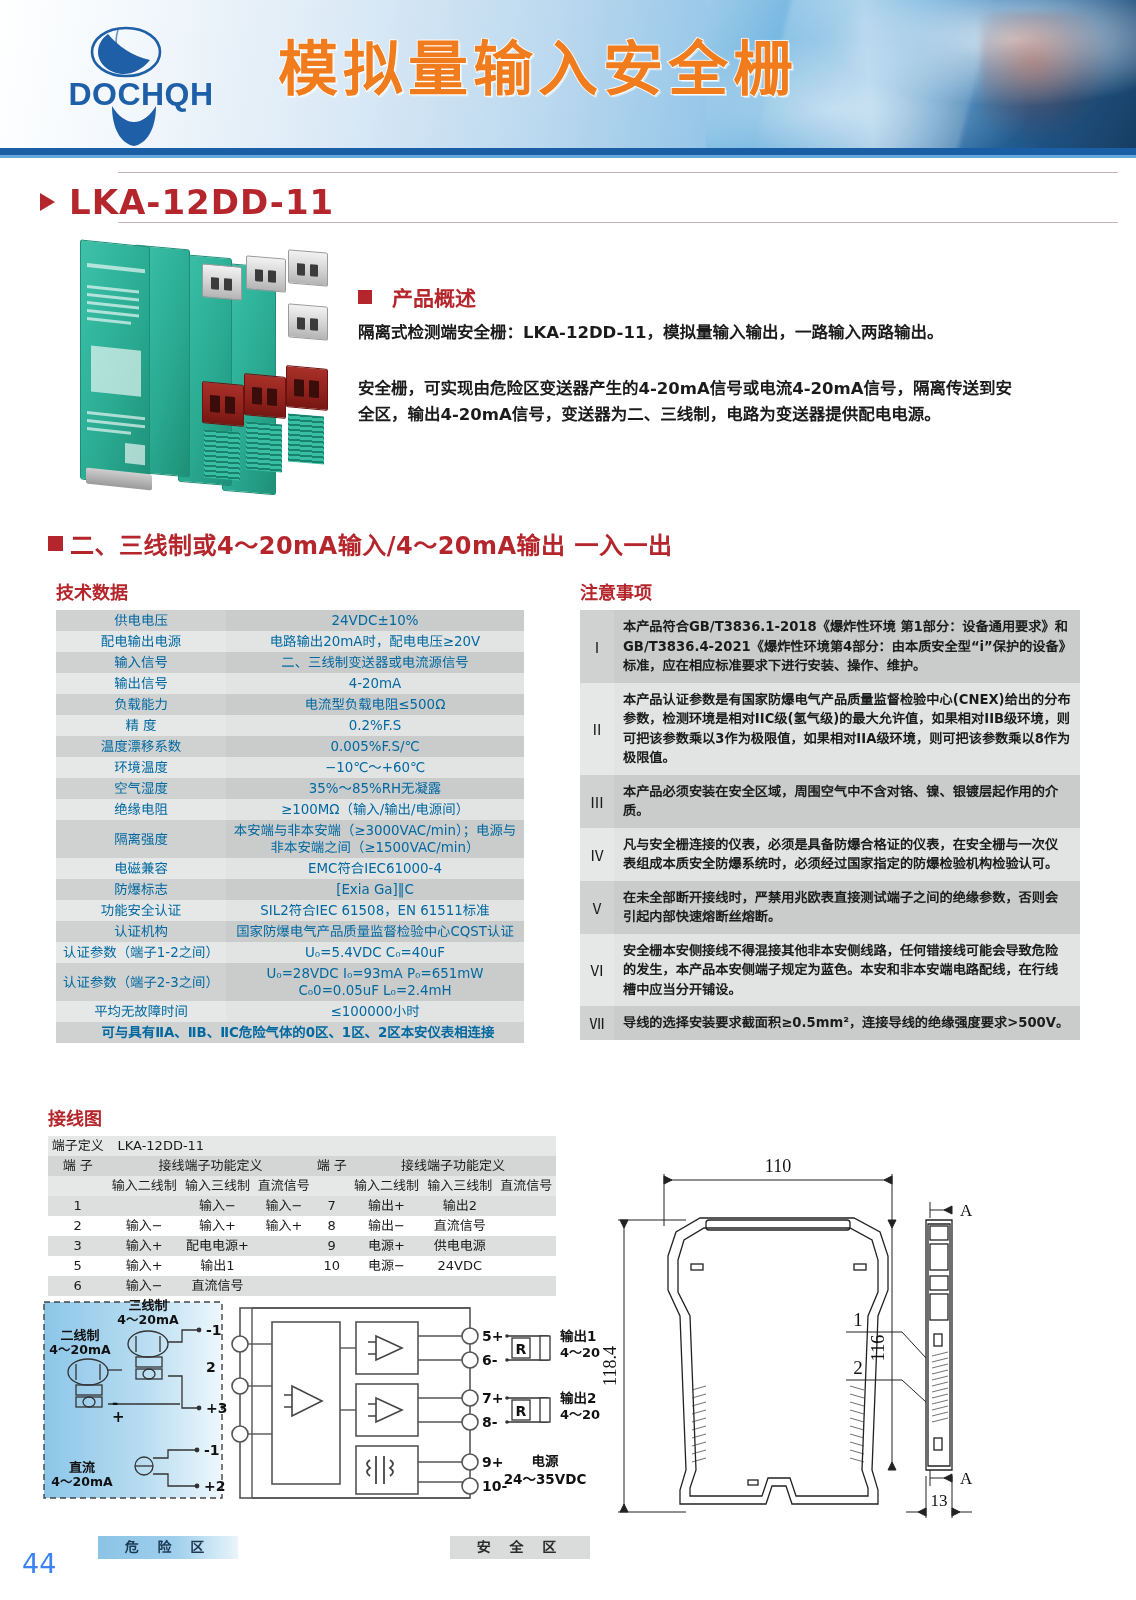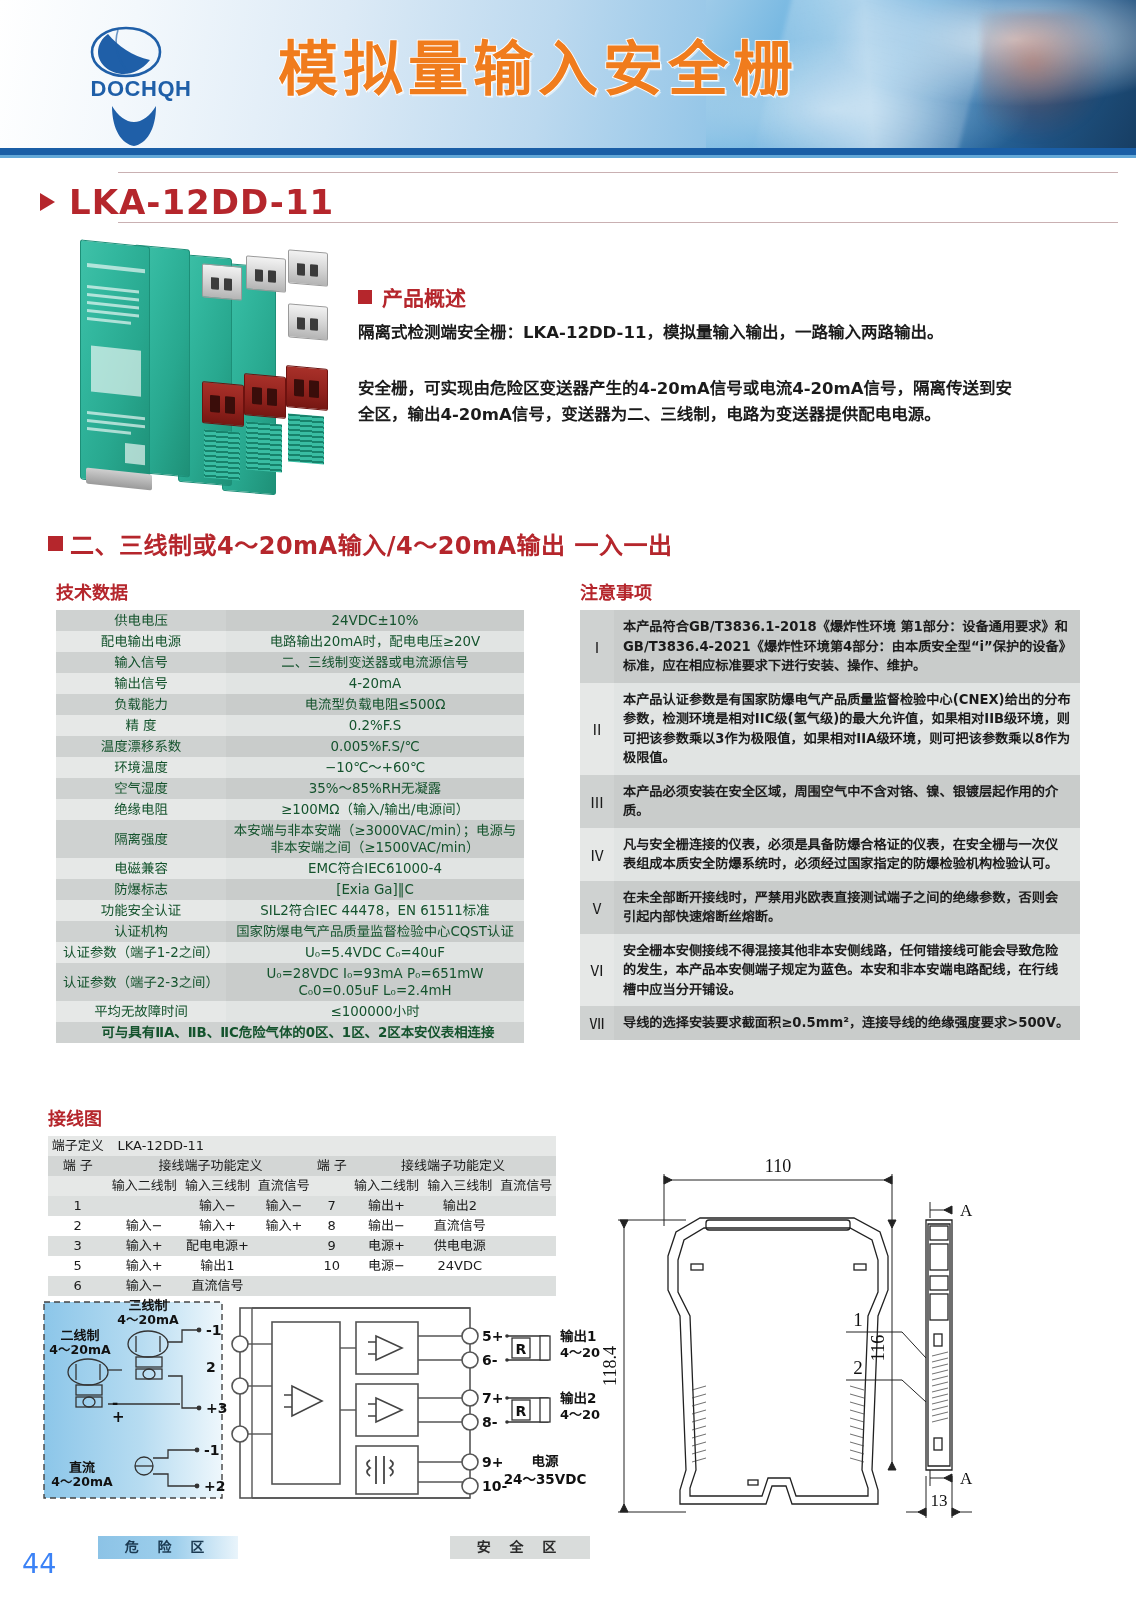--- a/index.html
+++ b/index.html
@@ -39,21 +39,21 @@
   }
   .hdr-fade {
     position:absolute; right:330px; top:0; width:220px; height:152px;
     background: linear-gradient(90deg, rgba(255,255,255,0) 0%, rgba(255,255,255,.0) 100%);
   }
   .logo { position: absolute; left: 36px; top: 26px; width: 210px; height: 104px; }
   .logo-globe { position: absolute; left: 52px; top: 0; width: 76px; height: 54px; }
   .logo-text {
     position: absolute; left: 0; top: 50px; width: 210px;
     font-family: "Liberation Sans", sans-serif;
-    font-weight: 700; font-size: 22px; letter-spacing: .5px;
+    font-weight: 700; font-size: 32px; letter-spacing: .5px;
     color: #1f5fa8; text-align: center;
   }
   .logo-tail { position: absolute; left: 70px; top: 78px; width: 56px; height: 44px; }
   .hdr-title {
     position: absolute; left: 278px; top: 34px;
     font-family: "DejaVu Sans", sans-serif;
     font-weight: 700; font-size: 60px; line-height: 70px;
     letter-spacing: 5px;
     color: #f07c1d;
     -webkit-text-stroke: 1.5px #ffffff;
@@ -98,21 +98,21 @@
   }
   .term-red i {
     position:absolute; top:30%; width:24%; height:42%;
     background:#3a0d0a; border-radius:1px;
   }
   .vent { position:absolute; background:repeating-linear-gradient(180deg,#17836c 0 2px,#39bda3 2px 5px); }
   .label-txt { position:absolute; background:rgba(255,255,255,.62); }
   .mod-foot { position:absolute; background:linear-gradient(180deg,#cfcfcf,#9a9a9a); border-radius:2px; }
 
   
-  .ov-head { position:absolute; left:358px; top:282px; display:flex; align-items:center; gap:10px; }
+  .ov-head { position:absolute; left:358px; top:282px; display:flex; align-items:center; gap:20px; }
   .sq { width:14px;height:14px;background:#b5262c; }
   .ov-head span { font-family:"DejaVu Sans", sans-serif; font-weight:700; font-size:21px; color:#b5262c; }
   .ov-p {
     position:absolute; left:358px; width:665px;
     font-family:"DejaVu Sans", sans-serif; font-weight:700;
     font-size:16.5px; line-height:26px; color:#1b1b1b;
   }
   .ov-p1 { top:320px; }
   .ov-p2 { top:376px; }
 
@@ -130,21 +130,21 @@
     font-size:18px; color:#b5262c;
   }
   .sh-tech  { left:56px;  top:578px; }
   .sh-note  { left:580px; top:578px; }
   .sh-wire  { left:48px;  top:1104px; }
 
   
   table { border-collapse:collapse; }
   .tech {
     position:absolute; left:56px; top:610px; width:468px;
-    font-family:"DejaVu Sans", sans-serif; font-size:13.4px; color:#14532d;
+    font-family:"DejaVu Sans", sans-serif; font-size:13.4px; color:#0369a1;
   }
   .tech td { padding:2px 4px; line-height:17px; }
   .tech .k { width:170px; text-align:center; font-weight:400; }
   .tech .v { text-align:center; }
   .tech tr.a .k { background:#cfd2d1; }
   .tech tr.a .v { background:#c9cccb; }
   .tech tr.b .k { background:#e6e8e7; }
   .tech tr.b .v { background:#e1e4e3; }
   .tech td.full { text-align:center; font-weight:700;padding-left:20px; }
 
@@ -351,21 +351,21 @@
         <tr class="b">
           <td class="k">电磁兼容</td>
           <td class="v">EMC符合IEC61000-4</td>
         </tr>
         <tr class="a">
           <td class="k">防爆标志</td>
           <td class="v">[Exia Ga]‖C</td>
         </tr>
         <tr class="b">
           <td class="k">功能安全认证</td>
-          <td class="v">SIL2符合IEC 44478，EN 61511标准</td>
+          <td class="v">SIL2符合IEC 61508，EN 61511标准</td>
         </tr>
         <tr class="a">
           <td class="k">认证机构</td>
           <td class="v">国家防爆电气产品质量监督检验中心CQST认证</td>
         </tr>
         <tr class="b">
           <td class="k">认证参数（端子1-2之间）</td>
           <td class="v">U₀=5.4VDC  C₀=40uF</td>
         </tr>
         <tr class="a">

